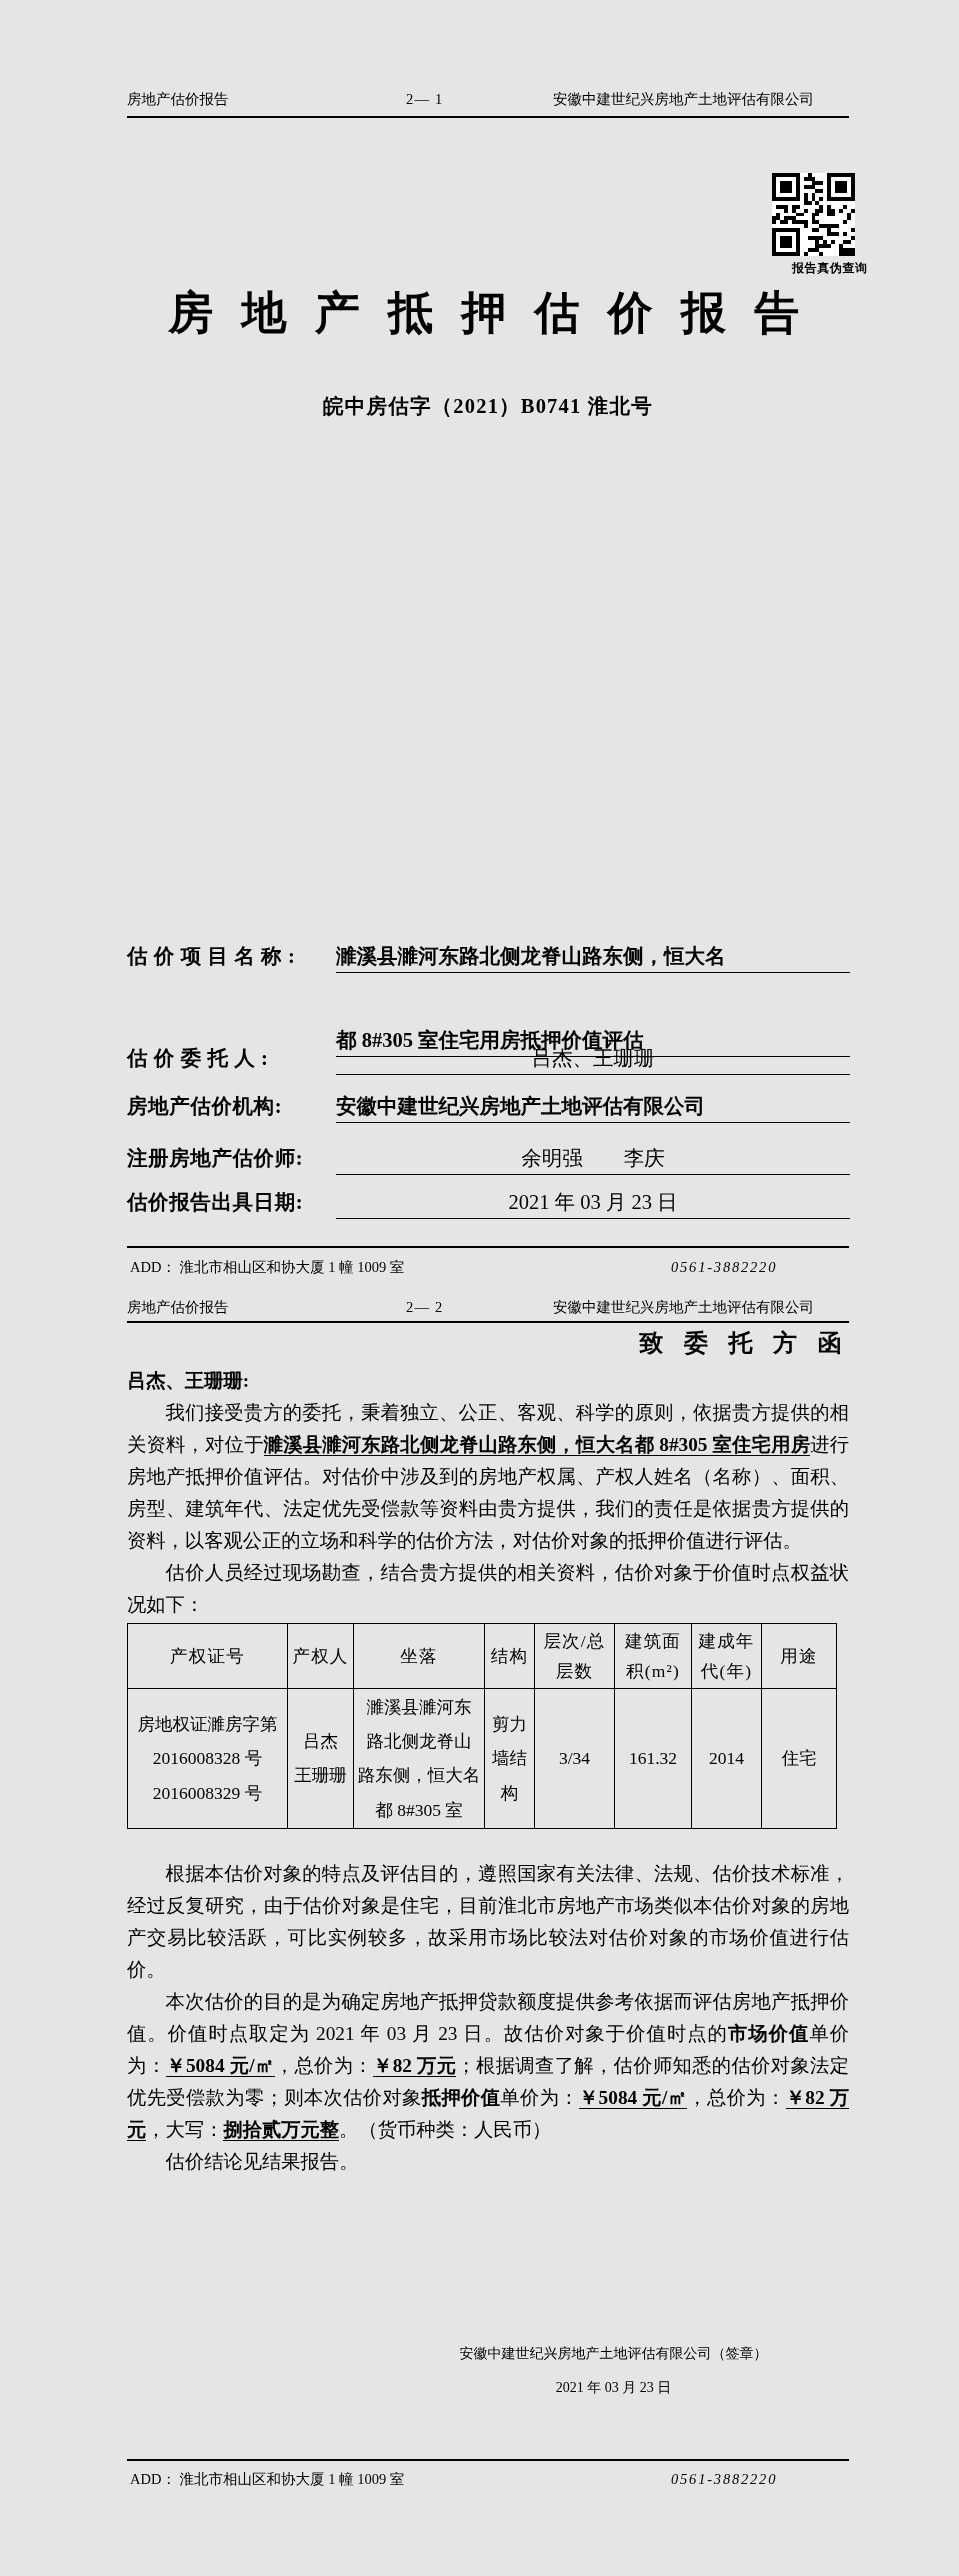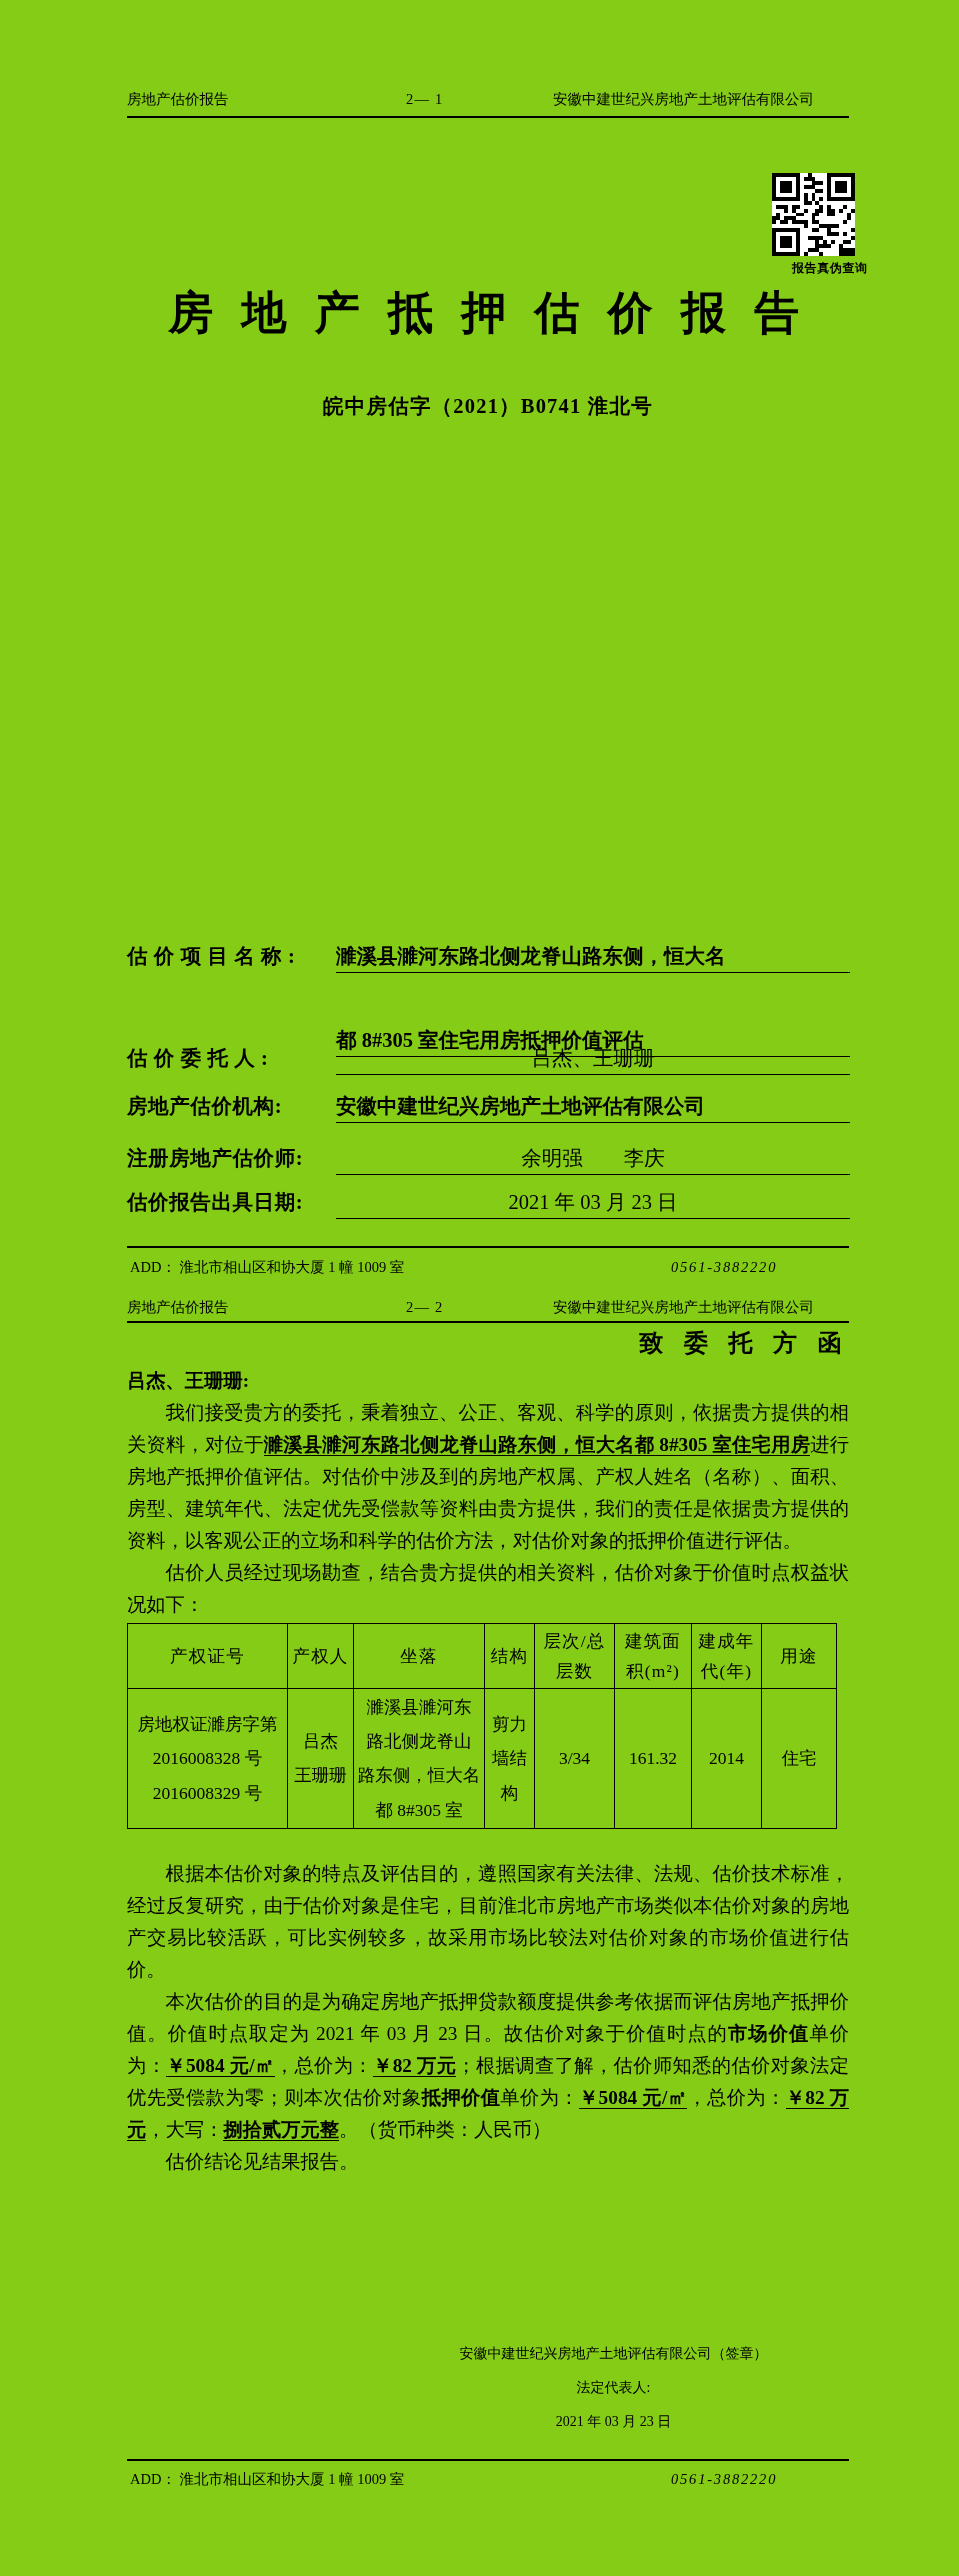--- a/index.html
+++ b/index.html
@@ -1,16 +1,16 @@
 <!DOCTYPE html>
 <html style="font-size:9.7px"><head>
 <meta charset="utf-8">
 <style>
   html,body{margin:0;padding:0;background:#fff;}
-  .canvas{position:relative;width:959px;height:2576px;background:#84cc16;overflow:hidden;
+  .canvas{position:relative;width:959px;height:2576px;background:#e5e5e5;overflow:hidden;
           font-family:"Liberation Serif","DejaVu Serif",serif;color:#000;}
   .abs{position:absolute;}
   .content-x{left:127px;width:722px;}
   .rule{height:2.4px;background:#000;}
 
   
   .pg-header{height:20.5px;font-size:14.5px;line-height:20.5px;}
   .pg-header .h-left{position:absolute;left:0;top:0;}
   .pg-header .h-page{position:absolute;left:279px;top:0;letter-spacing:1.2px;}
   .pg-header .h-right{position:absolute;right:35px;top:0;}
@@ -373,21 +373,20 @@
       </tbody>
     </table>
 
     <p class="after-table">根据本估价对象的特点及评估目的，遵照国家有关法律、法规、估价技术标准，经过反复研究，由于估价对象是住宅，目前淮北市房地产市场类似本估价对象的房地产交易比较活跃，可比实例较多，故采用市场比较法对估价对象的市场价值进行估价。</p>
     <p><span>本次估价的目的是为确定房地产抵押贷款额度提供参考依据而评估房地产抵押价值。价值时点取定为 2021 年 03 月 23 日。故估价对象于价值时点的</span><span class="b">市场价值</span><span>单价为：</span><span class="b u">￥5084 元/㎡</span><span>，总价为：</span><span class="b u">￥82 万元</span><span>；根据调查了解，估价师知悉的估价对象法定优先受偿款为零；则本次估价对象</span><span class="b">抵押价值</span><span>单价为：</span><span class="b u">￥5084 元/㎡</span><span>，总价为：</span><span class="b u">￥82 万元</span><span>，大写：</span><span class="b u">捌拾贰万元整</span><span>。（货币种类：人民币）</span></p>
     <p>估价结论见结果报告。</p>
   </div>
 
   <div class="abs sig-block">
     <div>安徽中建世纪兴房地产土地评估有限公司（签章）</div>
-    <div>法定代表人:</div>
     <div>2021 年 03 月 23 日</div>
   </div>
 
   <div class="abs content-x rule" style="top:2459px;"></div>
   <div class="abs content-x pg-footer" style="top:2470px;">
     <span class="f-addr">ADD： 淮北市相山区和协大厦 1 幢 1009 室</span>
     <span class="f-phone">0561-3882220</span>
   </div>
 
 </div>

